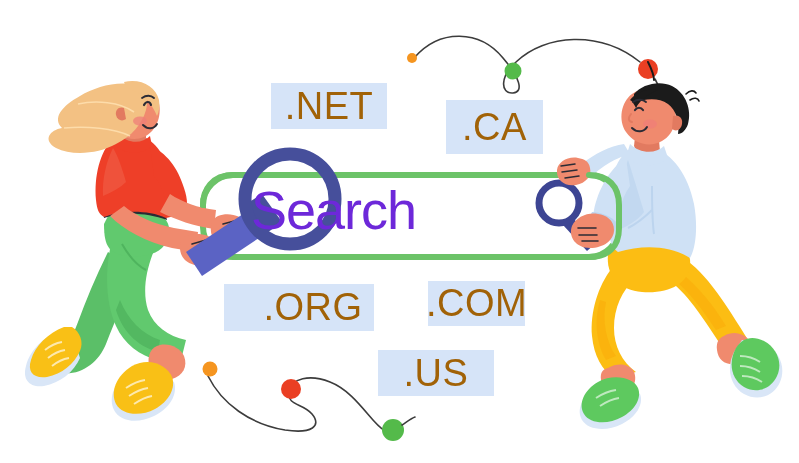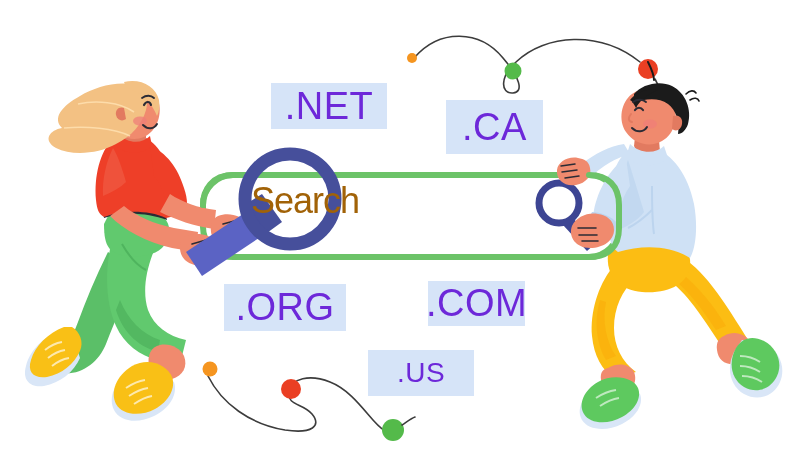--- a/index.html
+++ b/index.html
@@ -1,23 +1,23 @@
 <!DOCTYPE html>
 <html><head>
 <meta charset="utf-8">
 <style>
   html,body{margin:0;padding:0;background:#ffffff;}
   body{width:799px;height:463px;overflow:hidden;font-family:"Liberation Sans",sans-serif;}
   #stage{position:relative;width:799px;height:463px;background:#ffffff;overflow:hidden;}
   #stage svg{position:absolute;left:0;top:0;}
   .domain-chip{position:absolute;display:flex;align-items:center;justify-content:center;
-    background:#d6e4f8;color:#6d28d9;font-family:"Liberation Sans",sans-serif;font-weight:400;
+    background:#d6e4f8;color:#a16207;font-family:"Liberation Sans",sans-serif;font-weight:400;
     letter-spacing:.5px;}
-  .search-word{position:absolute;color:#a16207;font-family:"Liberation Sans",sans-serif;
-    font-weight:400;font-size:36px;letter-spacing:-1px;line-height:1;white-space:nowrap;}
+  .search-word{position:absolute;color:#6d28d9;font-family:"Liberation Sans",sans-serif;
+    font-weight:400;font-size:54px;letter-spacing:-1px;line-height:1;white-space:nowrap;}
 </style>
 </head>
 <body>
 
 <div id="stage">
 
   <svg width="799" height="463" viewBox="0 0 799 463">
 
     <g>
       <path d="M414,58 C 440,28 480,30 503,58 C 520,78 524,92 513,93 C 500,94 500,76 516,62
@@ -237,17 +237,17 @@
     </g>
 
     <path d="M589,175 C 608,175 619,186 619,205 L 619,228 C 619,247 608,257 589,257" fill="none" stroke="#6cc368" stroke-width="6" stroke-linecap="round"></path>
 
   </svg>
 
   <div class="search-word" style="left:251px; top:183px;">Search</div>
 
   <div class="domain-chip" style="left:271px; top:83px;  width:116px; height:46px; font-size:38px;">.NET</div>
   <div class="domain-chip" style="left:446px; top:100px; width:97px;  height:54px; font-size:38px;">.CA</div>
-  <div class="domain-chip" style="left:224px; top:284px; width:122px; height:47px; font-size:38px;">.ORG</div>
+  <div class="domain-chip" style="left:224px; top:284px; width:122px; height:47px; font-size:38px;padding-left:28px;">.ORG</div>
   <div class="domain-chip" style="left:428px; top:281px; width:97px; height:45px; font-size:38px;">.COM</div>
-  <div class="domain-chip" style="left:368px; top:350px; width:106px;  height:46px; font-size:28px;">.US</div>
+  <div class="domain-chip" style="left:378px; top:350px; width:116px;  height:46px; font-size:38px;">.US</div>
 
 </div>
 
 </body></html>

